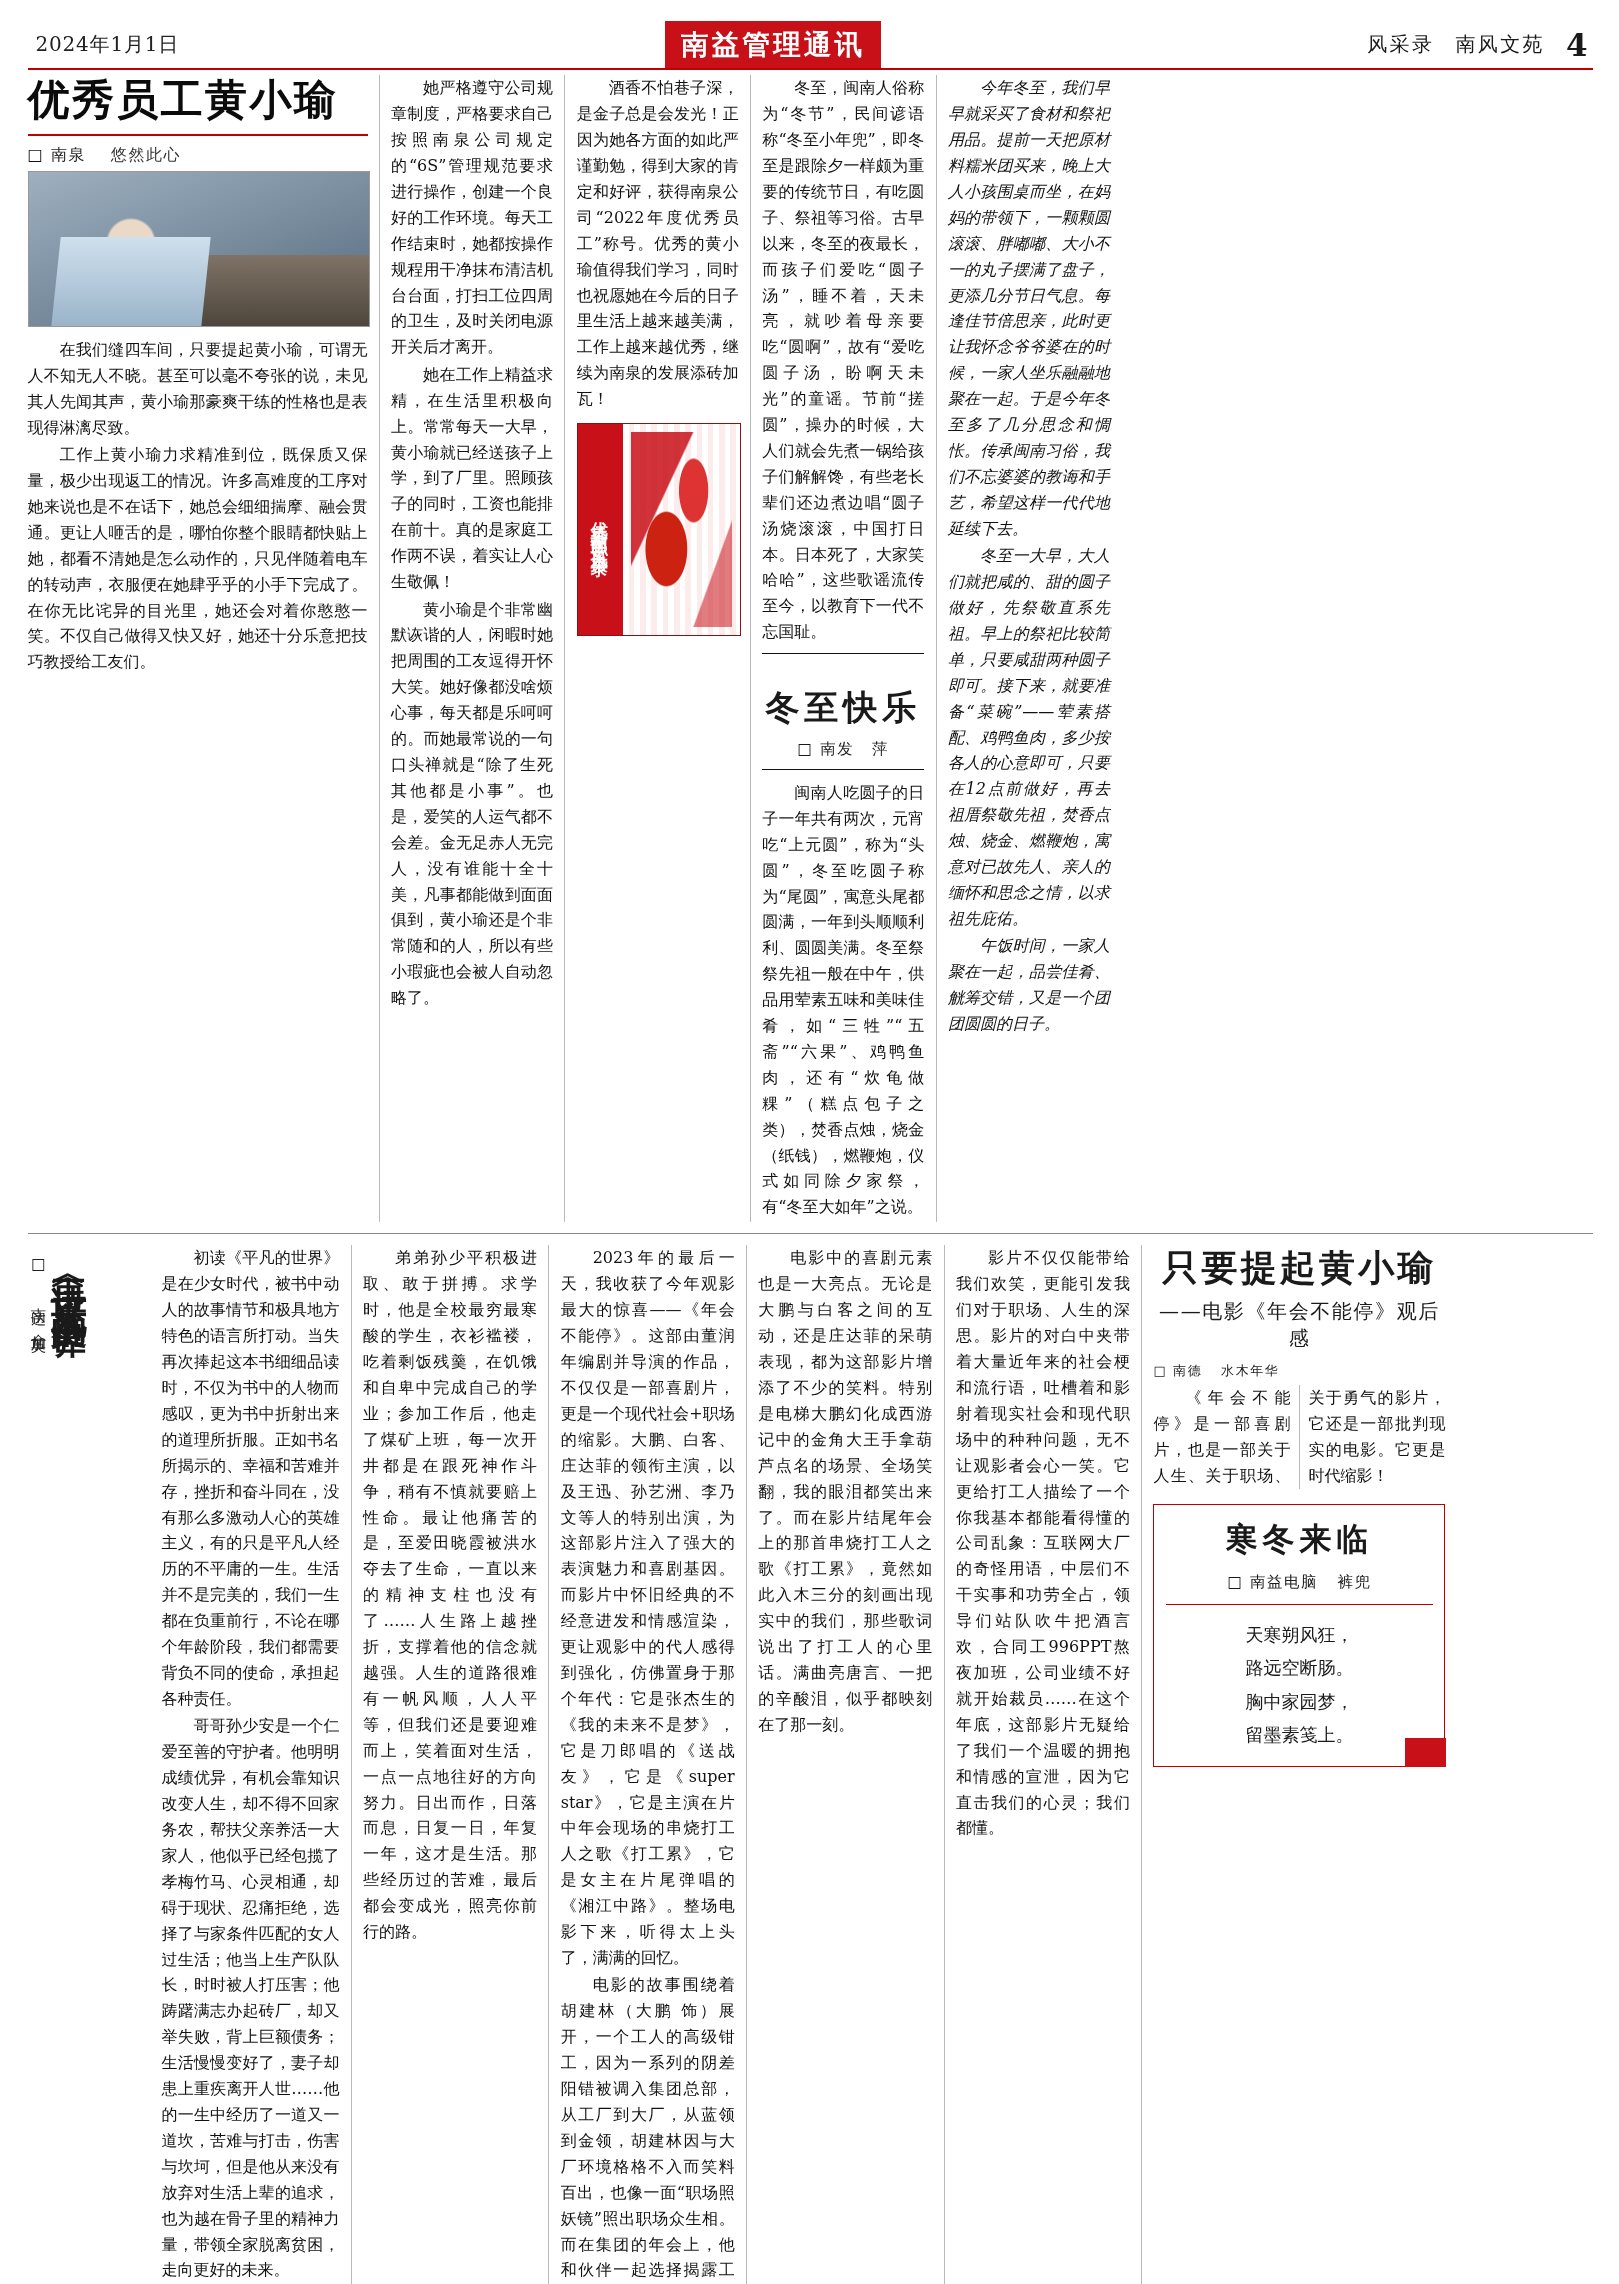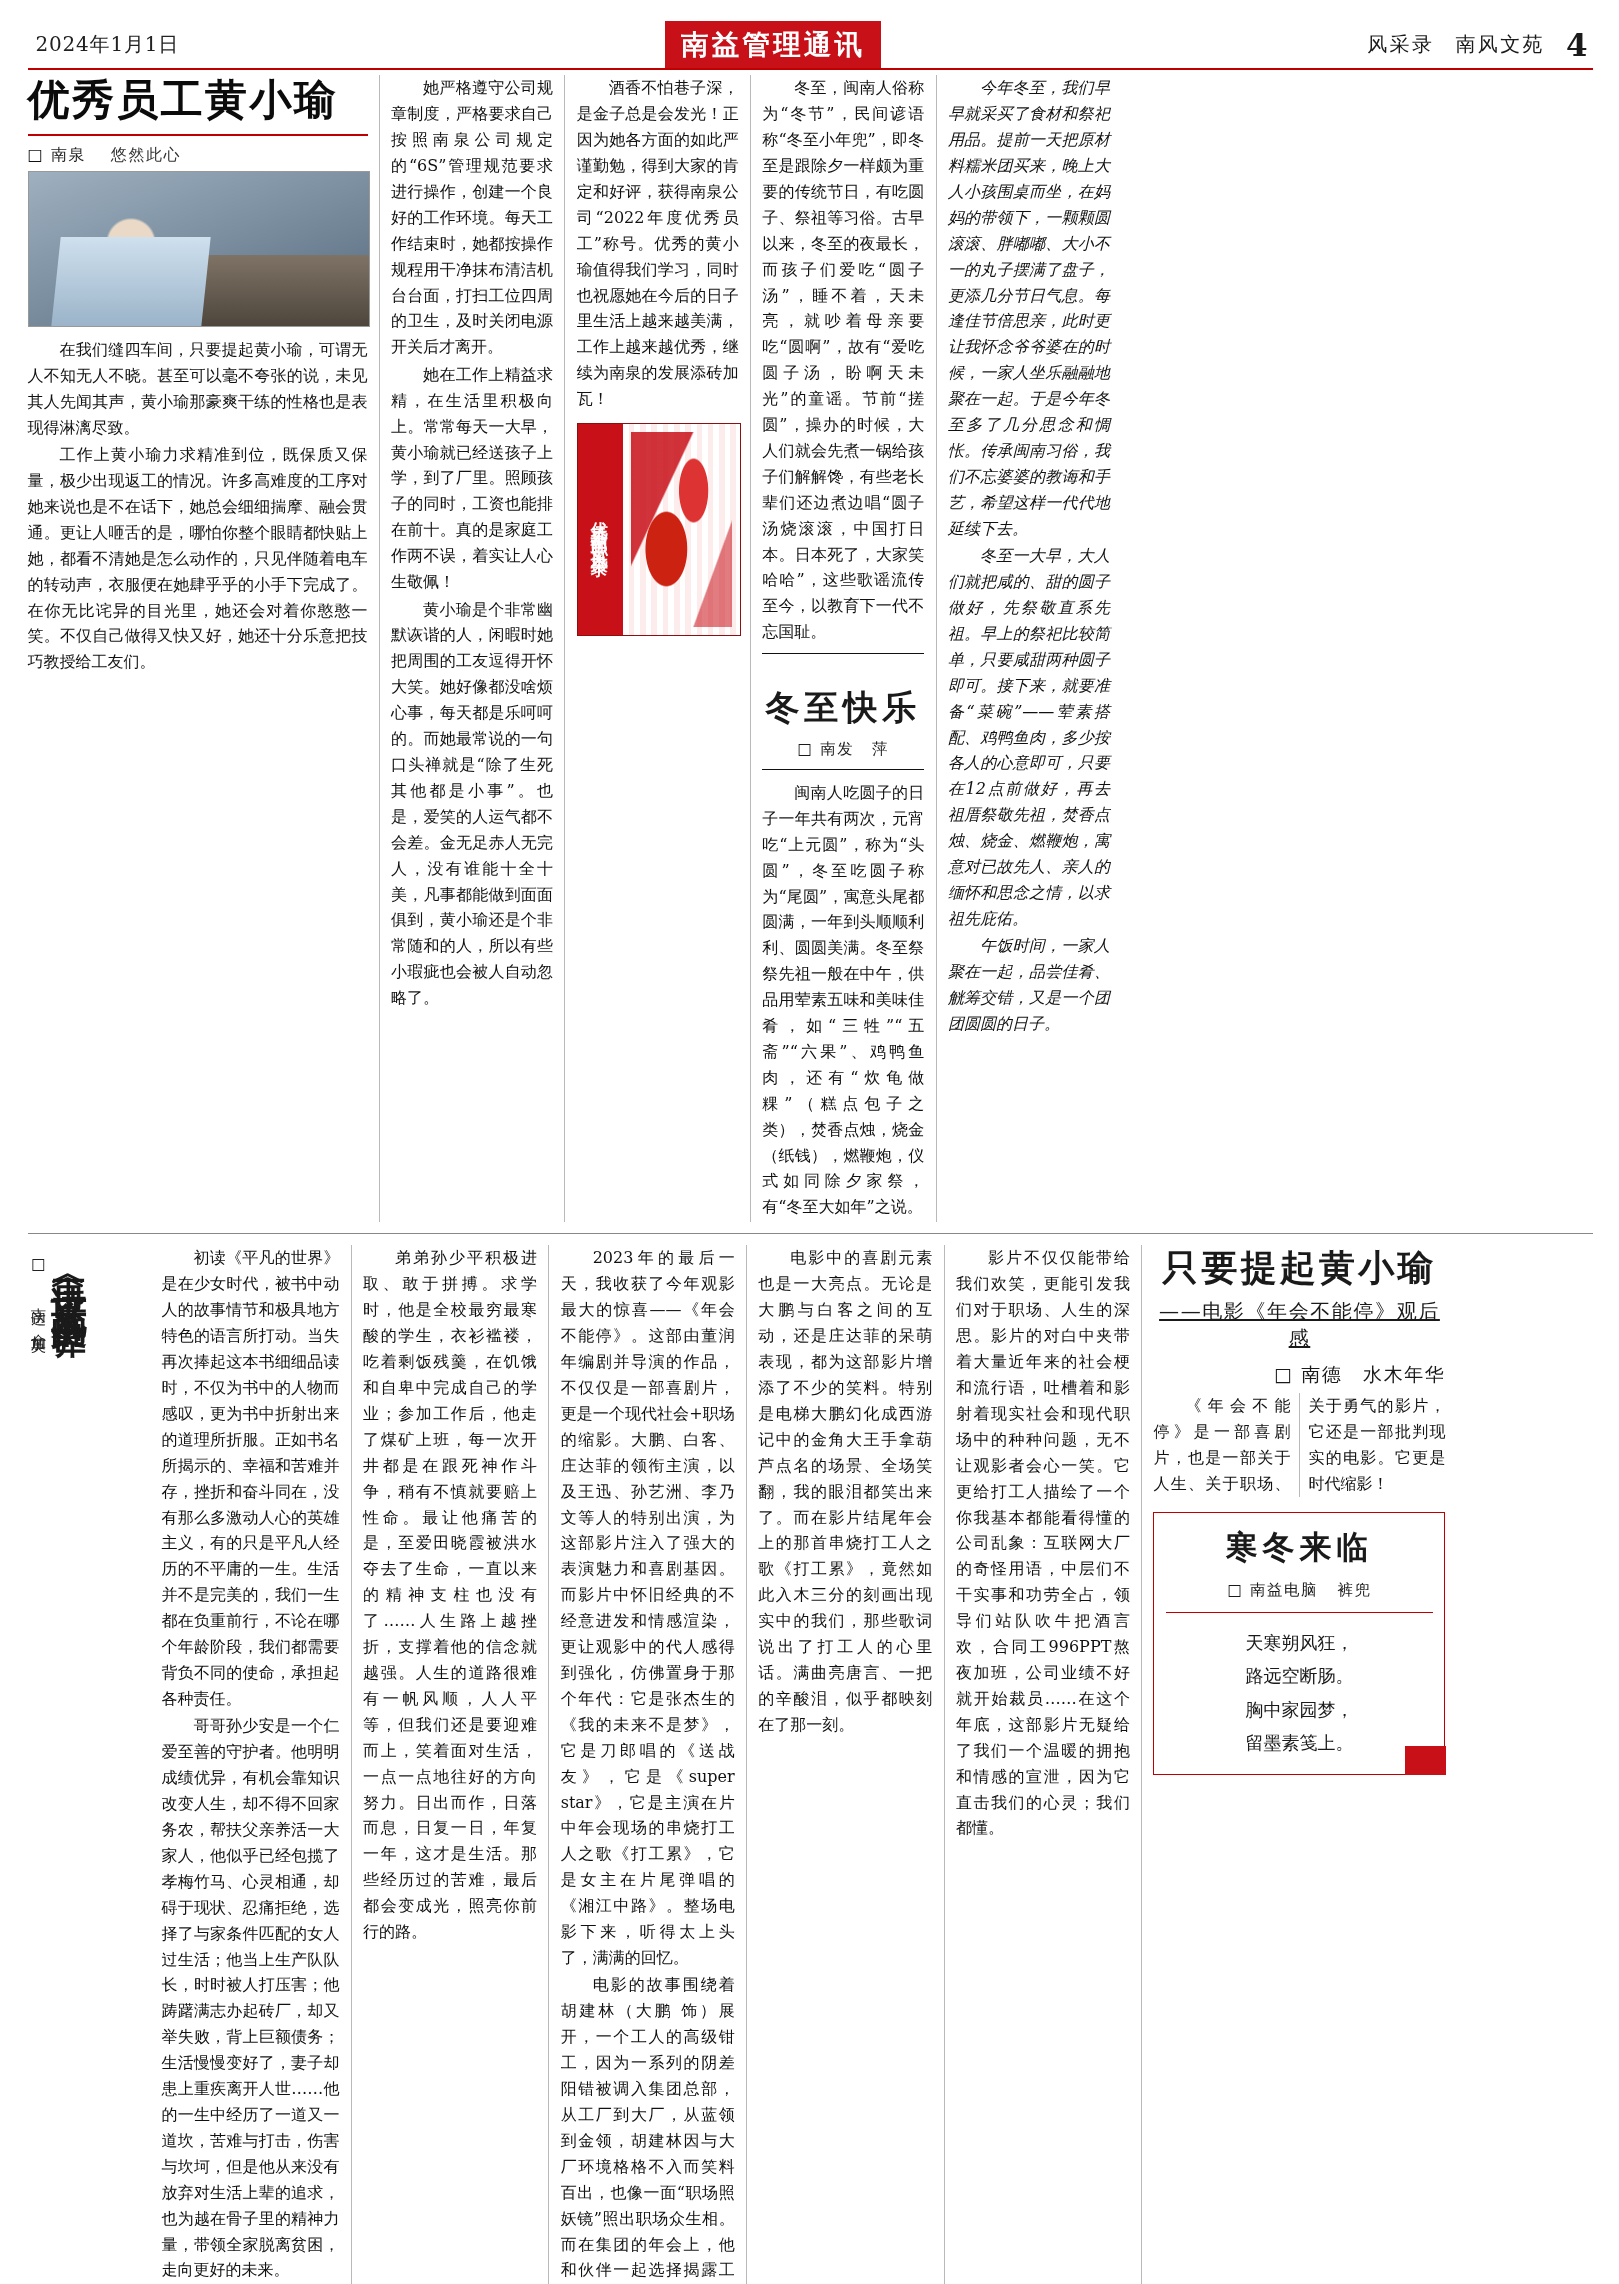--- a/index.html
+++ b/index.html
@@ -127,22 +127,22 @@
   }
   .vbyline {
     writing-mode:vertical-rl; text-orientation:upright;
     font-size:15.4px; letter-spacing:2.4px; margin-top:4.9px; color:#222;
   }
 
   .head2 {
     font-size:36px; font-weight:bold; letter-spacing:3.2px; text-align:center;
     line-height:1.25;
   }
-  .sub2 { font-size:20px; text-align:center; letter-spacing:1.6px; margin-top:8px;text-decoration:underline;}
-  .center-byline { font-size:19px; text-align:right; letter-spacing:1.6px; margin:9.7px 0 4.9px;}
+  .sub2 { font-size:20px; text-align:center; letter-spacing:1.6px; margin-top:8px;}
+  .center-byline { font-size:13px; text-align:left; letter-spacing:1.6px; margin:9.7px 0 4.9px;}
 
   
   .poembox {
     border:1.6px solid #c00000; padding:13px 11.3px 14.6px; position:relative;
     background:#fff;
   }
   .poembox .ph { font-size:32px; font-weight:bold; letter-spacing:4.9px; text-align:center; }
   .poembox .pb { font-size:15.4px; text-align:center; letter-spacing:1.6px; margin:9.7px 0 11.3px; }
   .poembox .redline { border-top:1.6px solid #c00000; margin:0 0 13px; }
   .poembox .lines { font-size:18px; line-height:1.85; text-align:center; }

